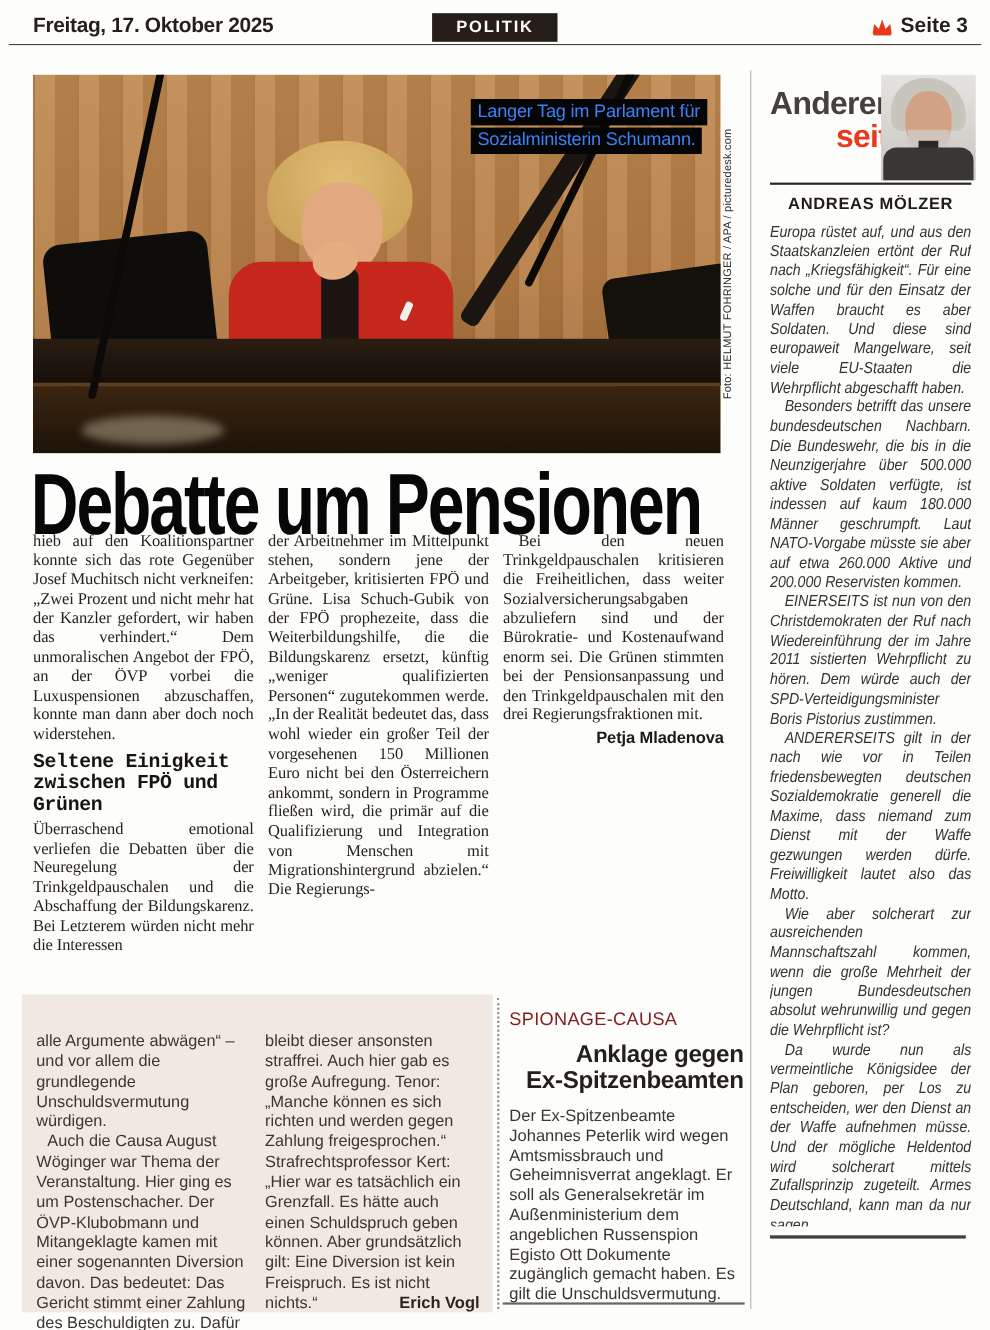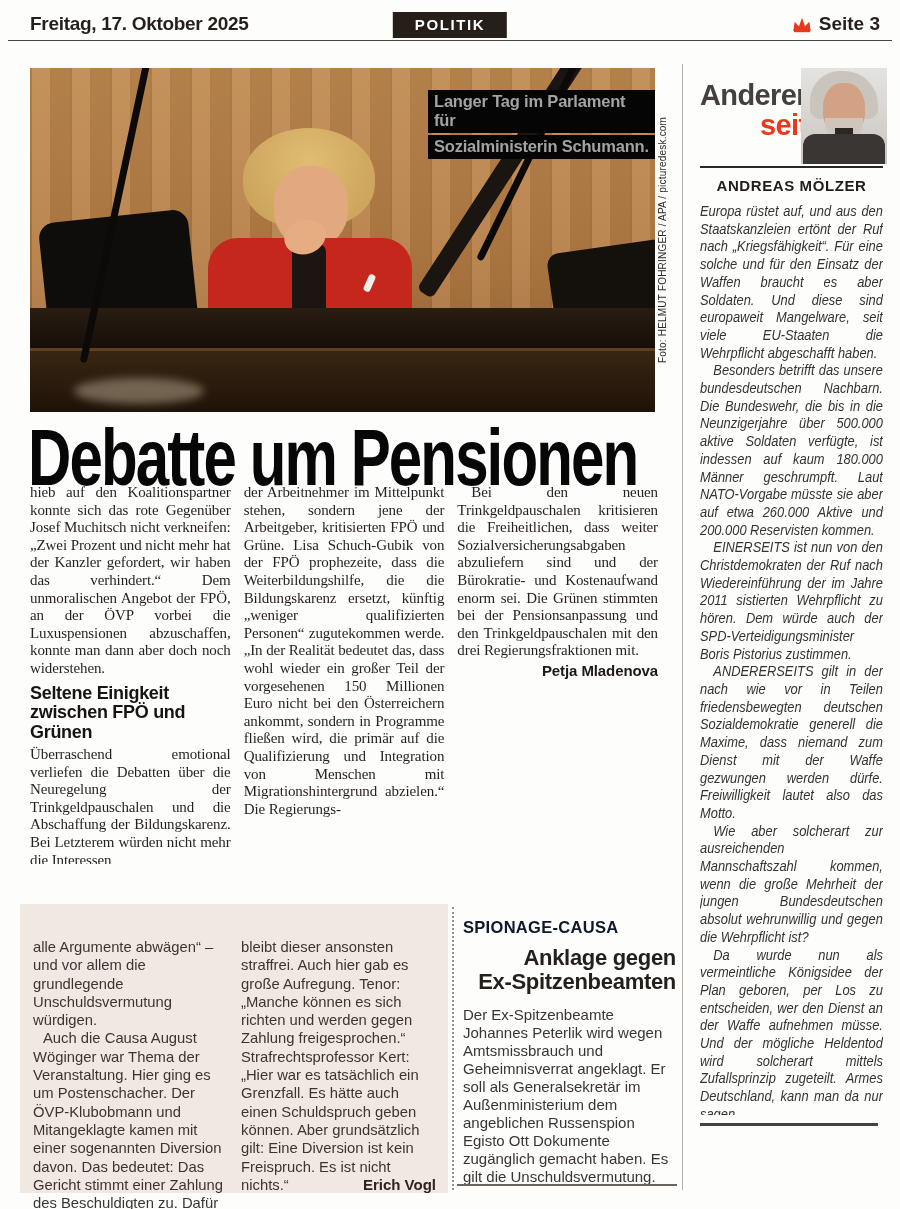--- a/index.html
+++ b/index.html
@@ -30,52 +30,52 @@
   .band-desk { position:absolute; left:0; right:0; top:280px; bottom:0; background:linear-gradient(180deg,#3a2511,#1d1309);
                border-top:3px solid #5d3f22; }
   .paper { position:absolute; left:44px; bottom:8px; width:130px; height:26px; background:#cdbfa2; opacity:.45; border-radius:50%; filter:blur(4px); }
   .hair  { position:absolute; left:213px; top:60px; width:132px; height:100px; background:radial-gradient(circle at 50% 35%,#e0bd74,#c79d55); border-radius:50% 50% 44% 44%; }
   .face  { position:absolute; left:244px; top:98px; width:74px; height:82px; background:#e2a87f; border-radius:46%; }
   .hand  { position:absolute; left:254px; top:152px; width:42px; height:34px; background:#e6ad83; border-radius:50%; transform:rotate(-18deg); }
   .torso { position:absolute; left:178px; top:170px; width:204px; height:112px; background:#c5271d; border-radius:30px 30px 0 0; }
   .scarf { position:absolute; left:262px; top:176px; width:34px; height:104px; background:#1d1512; border-radius:8px; }
   .ribbon{ position:absolute; left:336px; top:206px; width:7px; height:18px; background:#f2efe9; border-radius:3px; transform:rotate(24deg); }
   .caption { position:absolute; left:398px; top:22px; z-index:5; }
-  .cap-line { display:table; background:#050505; color:#a3a3a3; font-weight:bold; font-size:16.5px; line-height:19px;
+  .cap-line { display:table; background:#050505; color:#3b82f6; font-weight:normal; font-size:16.5px; line-height:19px;
               letter-spacing:-0.2px; padding:2px 6px 3px; margin-bottom:2px; }
   .credit { position:absolute; left:655px; top:74px; width:14px; height:332px; writing-mode:vertical-rl;
             transform:rotate(180deg); font-size:10px; letter-spacing:.2px; color:#2a2a28;
             display:flex; align-items:center; justify-content:center; }
 
   
   .headline { position:absolute; left:28px; top:414px; font-size:79px; line-height:88px; font-weight:bold;
               letter-spacing:-2.5px; color:#070707; white-space:nowrap; transform:scaleX(.76); transform-origin:0 0; }
   .columns { position:absolute; left:30px; top:484px; width:628px; height:380px; overflow:hidden;
              display:flex; gap:13px; font-family:"Liberation Serif",serif; font-size:15px; line-height:17.6px;
              text-align:justify; color:#261f1b; letter-spacing:-0.1px; }
   .col { flex:1; }
   .col p { margin:0; }
   .col p.indent { text-indent:14px; }
-  .subhead { font-family:Liberation Sans, sans-serif; font-weight:bold; font-size:18px; line-height:19.5px;
+  .subhead { font-family:Liberation Mono, monospace; font-weight:bold; font-size:18px; line-height:19.5px;
              letter-spacing:-0.3px; color:#181411; margin:6px 0 4px; text-align:left; }
   .byline-main { font-family:"Liberation Sans",sans-serif; font-weight:bold; font-size:15px; text-align:right; margin-top:2px; color:#1d1915; }
 
   
   .beige { position:absolute; left:20px; top:904px; width:428px; height:289px; background:#f1e9e1;
            padding:34px 12px 0 13px; }
   .beige .bx-cols { display:flex; gap:13px; font-size:14.8px; line-height:18.3px; color:#3b3531; }
   .beige .bx-col { flex:1; }
   .beige p { margin:0; }
   .beige p + p { text-indent:10px; }
   .bx-byline { text-align:right; font-weight:bold; font-size:15px; margin-top:-18px; color:#2a2521; }
   .dotted-sep { position:absolute; left:452px; top:907px; height:283px; border-left:2px dotted #97918b; }
 
   
   .spy { position:absolute; left:463px; top:904px; width:213px; }
-  .kicker { color:#0f172a; font-weight:bold; font-size:16.5px; letter-spacing:.3px; margin-top:14px; }
+  .kicker { color:#7f1d1d; font-weight:normal; font-size:16.5px; letter-spacing:.3px; margin-top:14px; }
   .spy-h { font-weight:bold; font-size:22px; line-height:23.5px; letter-spacing:-0.3px; color:#241f1b; margin:9px 0 13px;text-align:right; }
   .spy-body { font-size:15px; line-height:18px; color:#3b3531; }
   .spy-rule { position:absolute; left:457px; top:1184px; width:220px; border-top:2px solid #6b6560; }
 
   
   .vert-sep { position:absolute; left:682px; top:64px; height:1126px; border-left:1.5px solid #b8b3ad; }
   .opinion { position:absolute; left:700px; top:66px; width:183px; }
   .op-head { position:relative; height:100px; }
   .op-title { padding-top:14px; font-size:29px; line-height:30px; font-weight:bold; letter-spacing:-0.6px; }
   .op-title .t1 { display:block; color:#45403b; }

